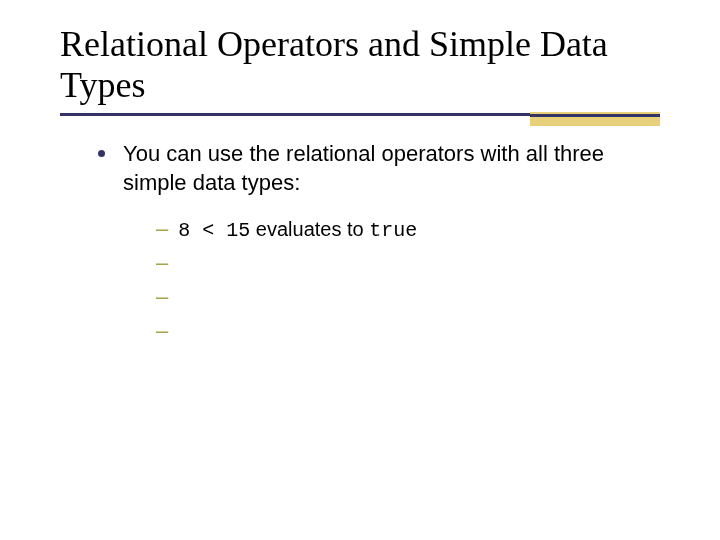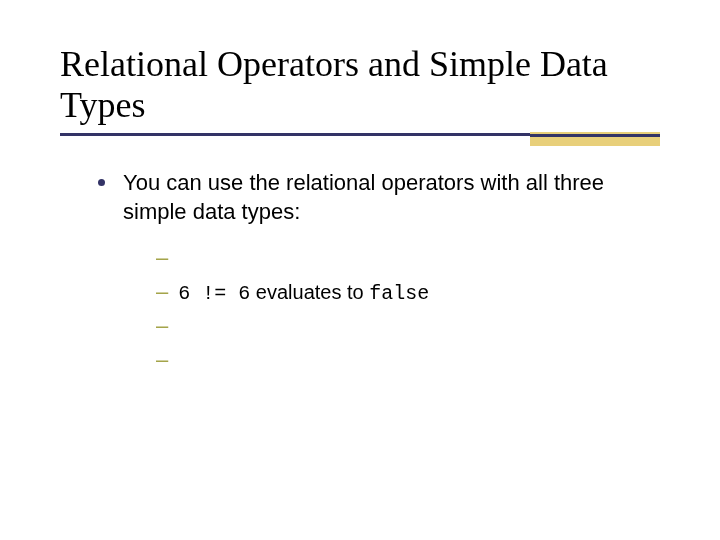--- a/index.html
+++ b/index.html
@@ -14,21 +14,20 @@
   }
   .slide {
     padding: 24px 60px 0 60px;
   }
   .title {
     font-family: "Times New Roman", Times, serif;
     font-size: 36px;
     font-weight: 400;
     line-height: 1.15;
     color: #000;
-    margin-top: 20px;
   }
   .title-rule {
     margin-top: 6px;
     height: 3px;
     background: #333366;
     width: 100%;
     position: relative;
   }
   .title-accent {
     position: absolute;
@@ -40,21 +39,21 @@
     transform: translateY(-1px);
   }
   .title-accent::after {
     content: "";
     position: absolute;
     left: 0; right: 0; top: 2px;
     height: 3px;
     background: #333366;
   }
   .content {
-    margin-top: 32px;
+    margin-top: 23px;
     padding-left: 38px;
   }
   .bullet-row {
     display: flex;
     align-items: flex-start;
     font-size: 22px;
     line-height: 1.35;
   }
   .bullet-dot {
     width: 7px;
@@ -105,27 +104,27 @@
   <div class="content">
     <div class="bullet-row">
       <div class="bullet-dot"></div>
       <div class="bullet-text">You can use the relational operators with all three simple data types:</div>
     </div>
 
     <div class="sublist">
 
       <div class="sub-row">
         <span class="dash">–</span>
+        <span class="sub-text">
+          <span class="code">8 &lt; 15</span><span> evaluates to </span><span class="code">true</span>
+        </span>
       </div>
 
       <div class="sub-row">
         <span class="dash">–</span>
-        <span class="sub-text">
-          <span class="code">6 != 6</span><span> evaluates to </span><span class="code">false</span>
-        </span>
       </div>
 
       <div class="sub-row">
         <span class="dash">–</span>
       </div>
 
       <div class="sub-row">
         <span class="dash">–</span>
       </div>
 

